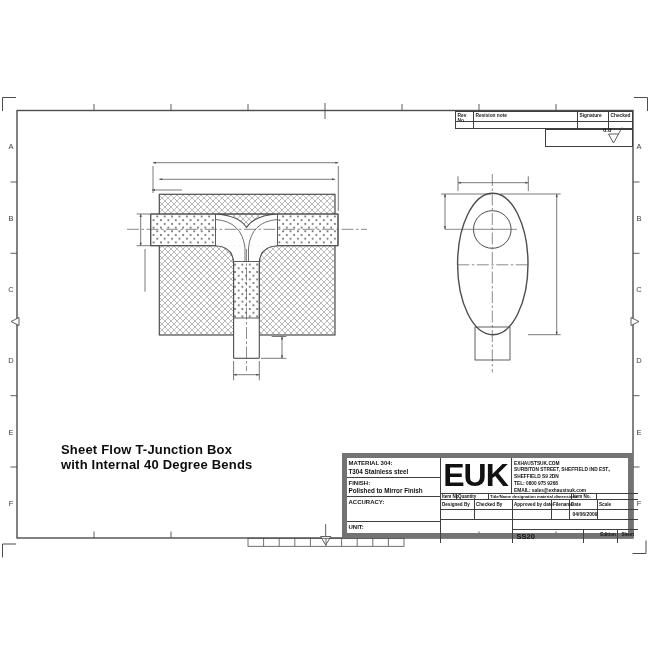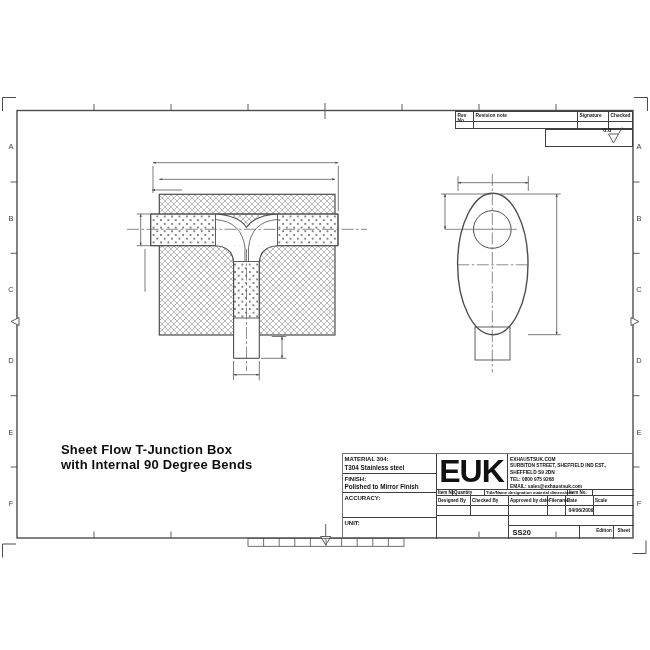--- a/index.html
+++ b/index.html
@@ -9,21 +9,21 @@
   .abs{position:absolute;box-sizing:border-box;}
   .row-letter{position:absolute;width:10px;text-align:center;font-size:7.5px;color:#3c3c3c;}
   
   .revtab{border:1px solid #3f3f3f;background:transparent;}
   .revtab .cell{position:absolute;box-sizing:border-box;border-right:1px solid #3f3f3f;
                 font-size:4.8px;font-weight:600;padding:1.5px 0 0 1.5px;color:#222;}
   .revtab .hr{position:absolute;left:0;right:0;border-top:1px solid #3f3f3f;}
   .finishbox{border:1px solid #3f3f3f;}
   .finish-val{position:absolute;font-size:6px;font-weight:700;color:#222;}
   
-  .tb{border:1px solid #737373;}
+  .tb{border:5px solid #737373;}
   .tb .cell{position:absolute;box-sizing:border-box;border-right:1px solid #3f3f3f;border-bottom:1px solid #3f3f3f;
             overflow:visible;color:#111;}
   .tb .noright{border-right:none;}
   .tb .nobottom{border-bottom:none;}
   .lbl{font-size:6px;font-weight:700;line-height:7.5px;padding:2px 0 0 2px;}
   .lblval{font-size:6.3px;font-weight:700;line-height:7.5px;padding:0 0 0 2px;}
   .logo{font-size:32px;font-weight:700;letter-spacing:-1px;line-height:34px;text-align:center;color:#000;}
   .company{font-size:4.8px;font-weight:700;line-height:6.9px;padding:2.5px 0 0 2.5px;color:#222;}
   .tiny{font-size:4.5px;font-weight:600;line-height:6px;padding:0.5px 0 0 1.5px;white-space:nowrap;}
   .tiny2{font-size:4.6px;font-weight:600;line-height:6px;padding:1.5px 0 0 1.5px;white-space:nowrap;}
@@ -185,21 +185,21 @@
     <div class="cell" style="left:18px;top:9.5px;width:104px;height:8px;"></div>
     <div class="cell" style="left:122px;top:9.5px;width:31px;height:8px;"></div>
   </div>
 
   <div class="abs finishbox" style="left:545px;top:129px;width:88px;height:17.5px;">
     <span class="finish-val" style="left:57px;top:-3px;">0.8</span>
   </div>
 
   <div class="dtitle" style="left:61px;top:443px;">
     <div>Sheet Flow T-Junction Box</div>
-    <div>with Internal 90 Degree Bends</div>
+    <div>with Internal 40 Degree Bends</div>
   </div>
 
   <div class="abs tb" style="left:341.5px;top:453px;width:291.5px;height:85px;">
 
     <div class="cell" style="left:0;top:0;width:94px;height:19.7px;">
       <div class="lbl">MATERIAL 304:</div>
       <div class="lblval">T304 Stainless steel</div>
     </div>
     <div class="cell" style="left:0;top:19.7px;width:94px;height:19px;">
       <div class="lbl">FINISH:</div>

